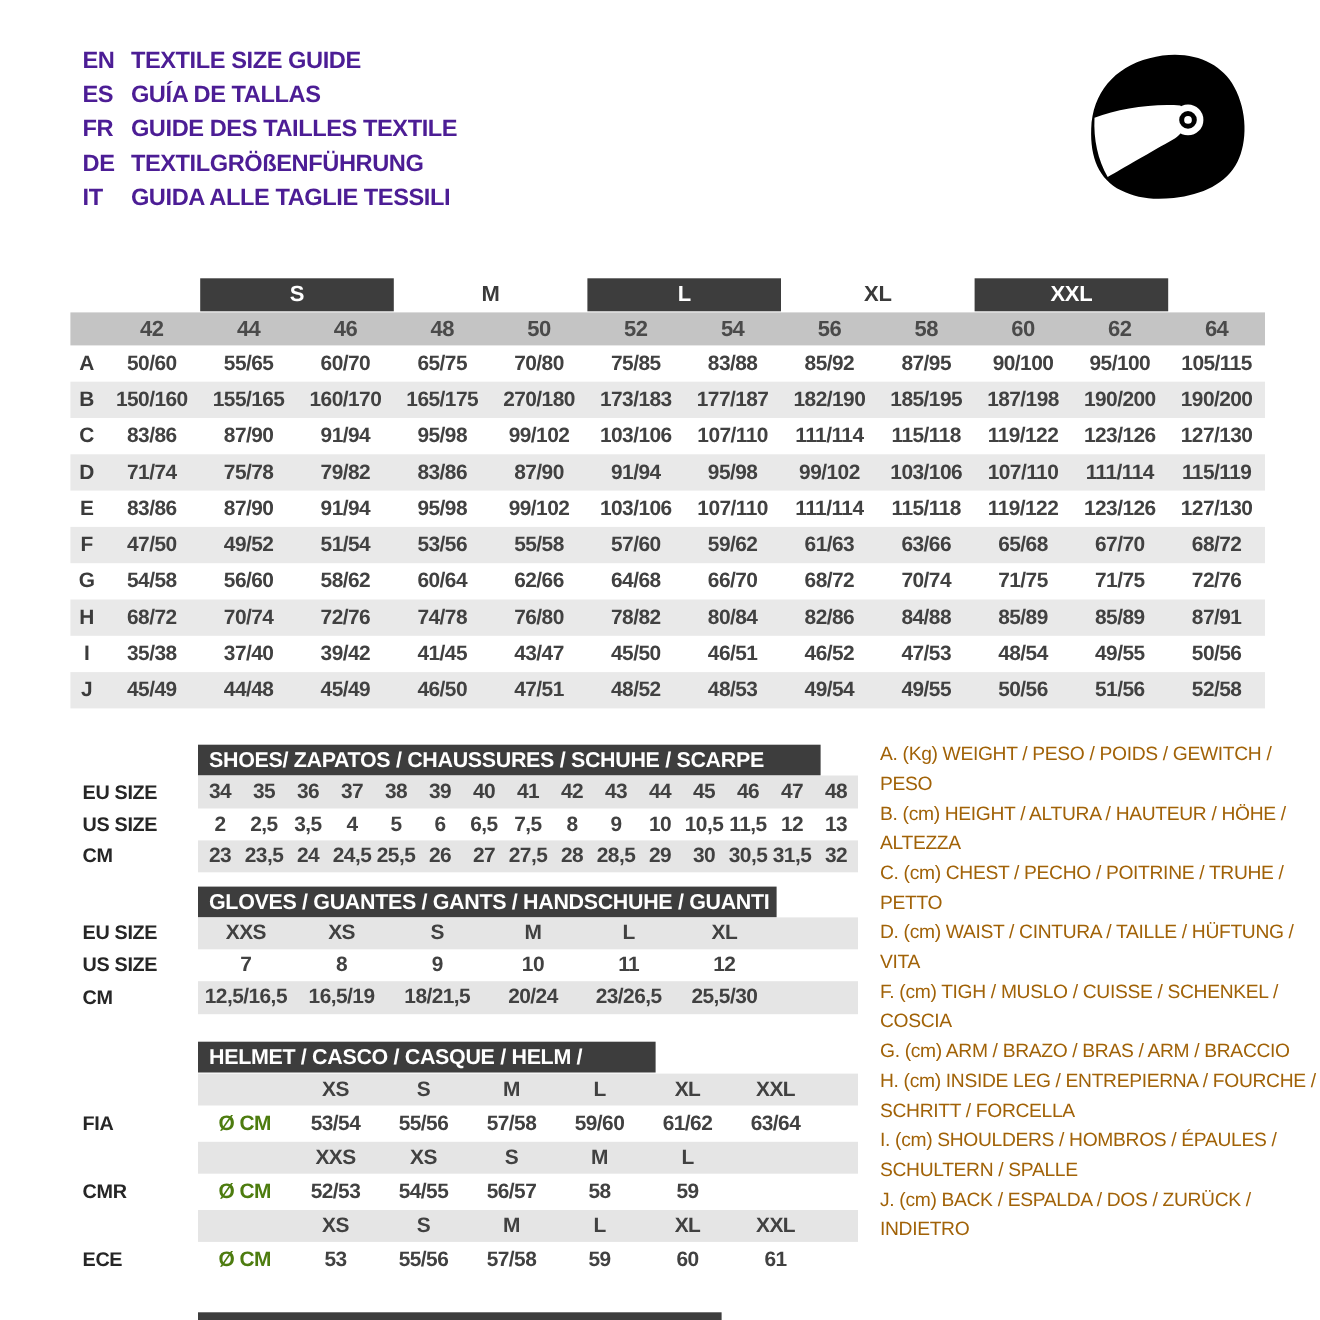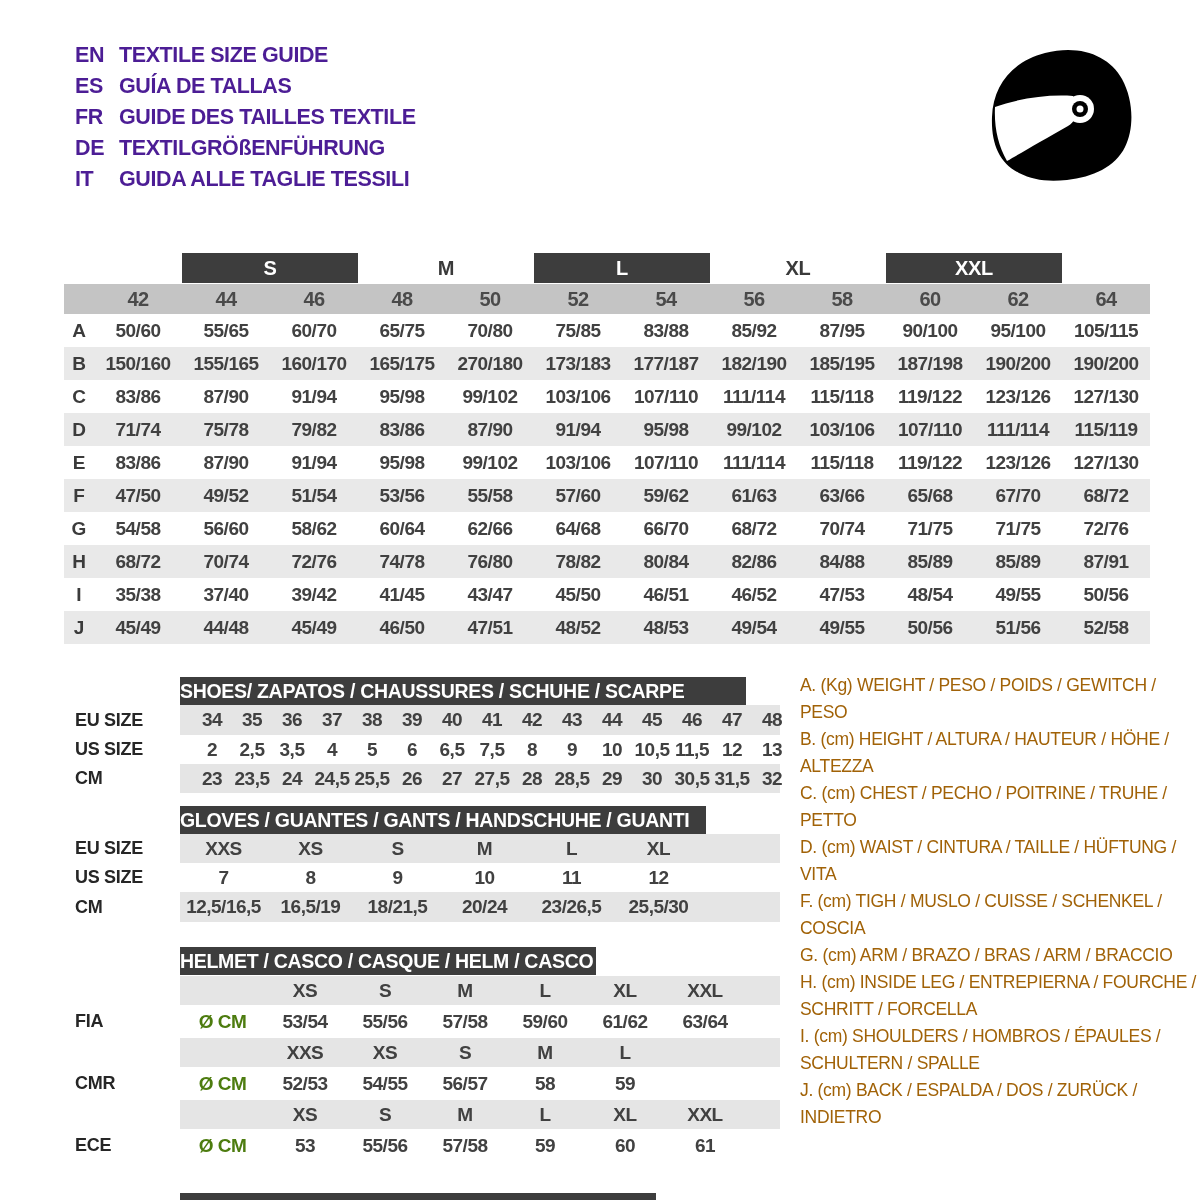--- a/index.html
+++ b/index.html
@@ -26,27 +26,27 @@
   .data-row { height:33px; }
   .data-row.alt { background:#e9e9e9; }
   .letter-cell { text-align:center; font-size:19px; font-weight:700; color:#3b3b3b; }
   .cell { text-align:center; font-size:19px; font-weight:700; color:#414141; letter-spacing:-0.5px; }
   .num-row .cell { font-size:20px; color:#4a4a4a; }
 
   
   .section { position:absolute; left:65px; width:720px; }
   .sec-header { display:flex; }
   .spacer { width:115px; }
-  .sec-bar { background:#3d3d3d; color:#fff; font-size:19.5px; font-weight:700; height:28px; line-height:28px; padding-left:0; letter-spacing:-0.3px; }
+  .sec-bar { background:#3d3d3d; color:#fff; font-size:19.5px; font-weight:700; height:28px; line-height:28px; padding-left:10px; letter-spacing:-0.3px; }
   .sec-row { display:flex; align-items:stretch; }
   .sec-label { width:115px; font-size:18px; font-weight:700; color:#262626; letter-spacing:-0.3px; display:flex; align-items:center; padding-left:10px; }
   .band { width:600px; display:grid; align-items:center; }
   .band .cell { font-size:19px; }
   .gray { background:#e5e5e5; }
-  .grid15 { grid-template-columns:repeat(15,40px);padding-left:12px; }
+  .grid15 { grid-template-columns:repeat(15,40px); }
   .grid6  { grid-template-columns:repeat(6,87px); }
   .gridH  { grid-template-columns:85px repeat(6,80px); }
   .unit-cell { text-align:center; font-size:19px; font-weight:700; color:#4d7c0f; letter-spacing:-0.5px; }
 
   .shoes  { top:677px; }
   .shoes .r1 { height:30px; }
   .shoes .r2 { height:29px; }
   .shoes .r3 { height:29px; }
   .gloves { top:806px; }
   .gloves .r1 { height:29px; }

